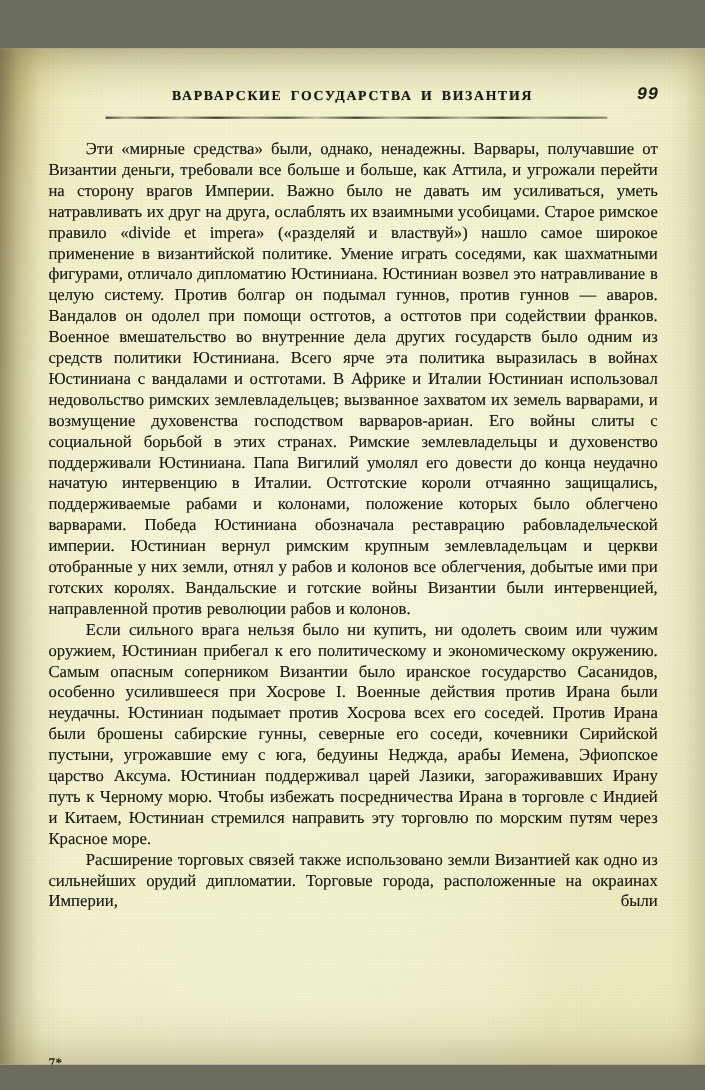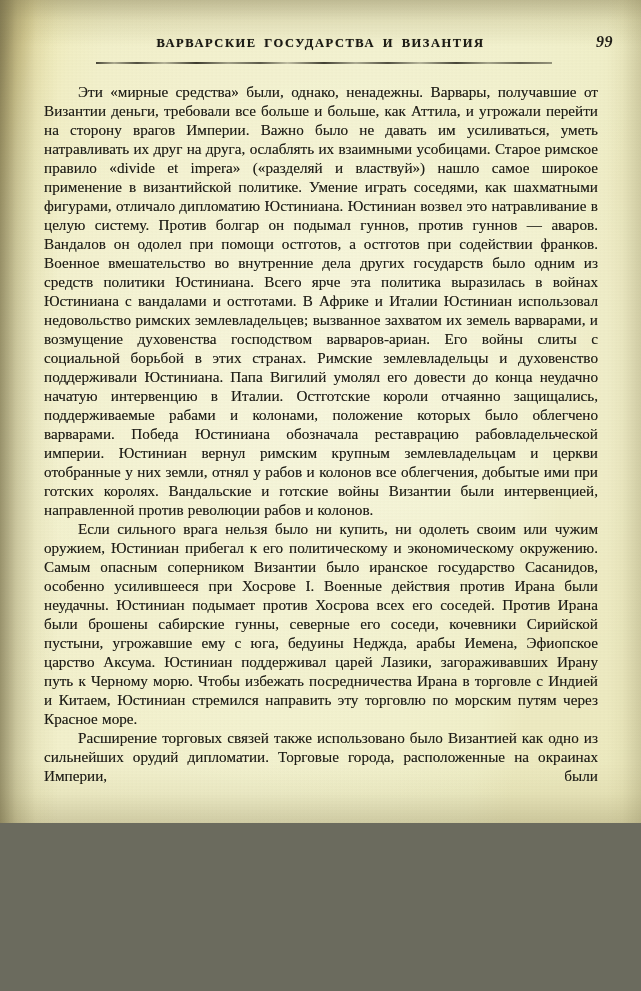--- a/index.html
+++ b/index.html
@@ -3,40 +3,41 @@
 <meta charset="utf-8">
 <style>
   html, body {
     margin: 0;
     padding: 0;
     background: #6b6b5e;
   }
   .page {
     position: relative;
     width: 641px;
-    height: 823px;
+    height: 924px;
     overflow: hidden;
     background:
       radial-gradient(ellipse 120% 80% at 55% 45%, rgba(255,255,250,0.40) 0%, rgba(255,255,245,0.10) 45%, rgba(225,222,190,0.0) 75%),
       linear-gradient(100deg,
         #9c9468 0px,
         #b9ae79 10px,
         #d4c88d 20px,
         #e2d89c 30px,
         #e9e2ae 42px,
         #eeeaba 58px,
         #f0edc2 78px,
         #f1efc8 110px,
         #f2f0cb 200px,
         #f2f1cd 380px,
         #f1f0ca 520px,
         #efeec6 600px,
         #ece9be 641px);
     font-family: "Liberation Serif", "DejaVu Serif", serif;
     color: #1d1c17;
+    margin-top: 44px;
   }
   
   .vignette-top {
     position: absolute; left: 0; top: 0; width: 641px; height: 46px;
     background: linear-gradient(180deg, rgba(150,142,100,0.55) 0%, rgba(175,167,118,0.25) 45%, rgba(200,195,150,0.0) 100%);
     pointer-events: none;
   }
   .vignette-bottom {
     position: absolute; left: 0; bottom: 0; width: 641px; height: 60px;
     background: linear-gradient(0deg, rgba(160,152,108,0.42) 0%, rgba(190,183,133,0.16) 50%, rgba(200,195,150,0.0) 100%);
@@ -74,27 +75,28 @@
     text-align: center;
     font-size: 12.5px;
     font-weight: bold;
     letter-spacing: 1.55px;
     word-spacing: 3px;
     color: #1a1914;
     text-shadow: 0 0 0.7px rgba(40,38,25,0.55);
   }
   .runhead-folio {
     position: absolute;
-    right: 28px;
+    right: 42px;
     top: -3px;
     font-size: 16px;
     font-style: italic;
     font-weight: bold;
     letter-spacing: 0.5px;
     color: #201e18;
+    font-family: Liberation Mono, monospace;
   }
   .rule {
     position: absolute;
     left: 96px;
     top: 62px;
     width: 456px;
     height: 1.5px;
     background: linear-gradient(90deg,
       rgba(40,38,28,0.85) 0%, rgba(40,38,28,0.35) 4%,
       rgba(40,38,28,0.80) 9%, rgba(40,38,28,0.30) 15%,
@@ -150,19 +152,19 @@
   <div class="runhead">
     <div class="runhead-title">ВАРВАРСКИЕ ГОСУДАРСТВА И ВИЗАНТИЯ</div>
     <div class="runhead-folio">99</div>
   </div>
 
   <div class="rule"></div>
 
   <div class="textblock">
     <p class="para">Эти «мирные средства» были, однако, ненадежны. Варвары, получавшие от Византии деньги, требовали все больше и больше, как Аттила, и угрожали перейти на сторону врагов Империи. Важно было не давать им усиливаться, уметь натравливать их друг на друга, ослаблять их взаимными усобицами. Старое римское правило «divide et impera» («разделяй и властвуй») нашло самое широкое применение в византийской политике. Умение играть соседями, как шахматными фигурами, отличало дипломатию Юстиниана. Юстиниан возвел это натравливание в целую систему. Против болгар он подымал гуннов, против гуннов — аваров. Вандалов он одолел при помощи остготов, а остготов при содействии франков. Военное вмешательство во внутренние дела других государств было одним из средств политики Юстиниана. Всего ярче эта политика выразилась в войнах Юстиниана с вандалами и остготами. В Африке и Италии Юстиниан использовал недовольство римских землевладельцев; вызванное захватом их земель варварами, и возмущение духовенства господством варваров-ариан. Его войны слиты с социальной борьбой в этих странах. Римские землевладельцы и духовенство поддерживали Юстиниана. Папа Вигилий умолял его довести до конца неудачно начатую интервенцию в Италии. Остготские короли отчаянно защищались, поддерживаемые рабами и колонами, положение которых было облегчено варварами. Победа Юстиниана обозначала реставрацию рабовладельческой империи. Юстиниан вернул римским крупным землевладельцам и церкви отобранные у них земли, отнял у рабов и колонов все облегчения, добытые ими при готских королях. Вандальские и готские войны Византии были интервенцией, направленной против революции рабов и колонов.</p>
     <p class="para">Если сильного врага нельзя было ни купить, ни одолеть своим или чужим оружием, Юстиниан прибегал к его политическому и экономическому окружению. Самым опасным соперником Византии было иранское государство Сасанидов, особенно усилившееся при Хосрове I. Военные действия против Ирана были неудачны. Юстиниан подымает против Хосрова всех его соседей. Против Ирана были брошены сабирские гунны, северные его соседи, кочевники Сирийской пустыни, угрожавшие ему с юга, бедуины Неджда, арабы Иемена, Эфиопское царство Аксума. Юстиниан поддерживал царей Лазики, загораживавших Ирану путь к Черному морю. Чтобы избежать посредничества Ирана в торговле с Индией и Китаем, Юстиниан стремился направить эту торговлю по морским путям через Красное море.</p>
-    <p class="para last">Расширение торговых связей также использовано было Византией как одно из сильнейших орудий дипломатии. Торговые города, расположенные на окраинах Империи, были</p>
+    <p class="para last">Расширение торговых связей также использовано земли Византией как одно из сильнейших орудий дипломатии. Торговые города, расположенные на окраинах Империи, были</p>
   </div>
 
   <div class="signature">7*</div>
 
   <div class="grain"></div>
 </div>
 
 </body></html>

